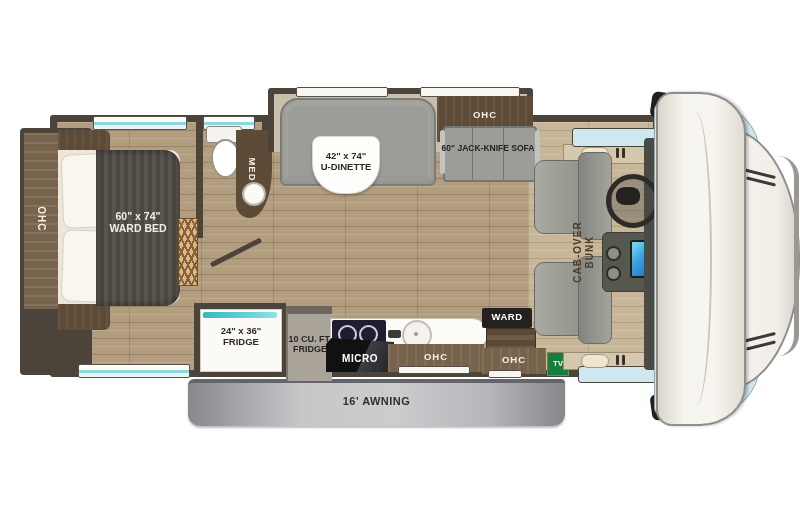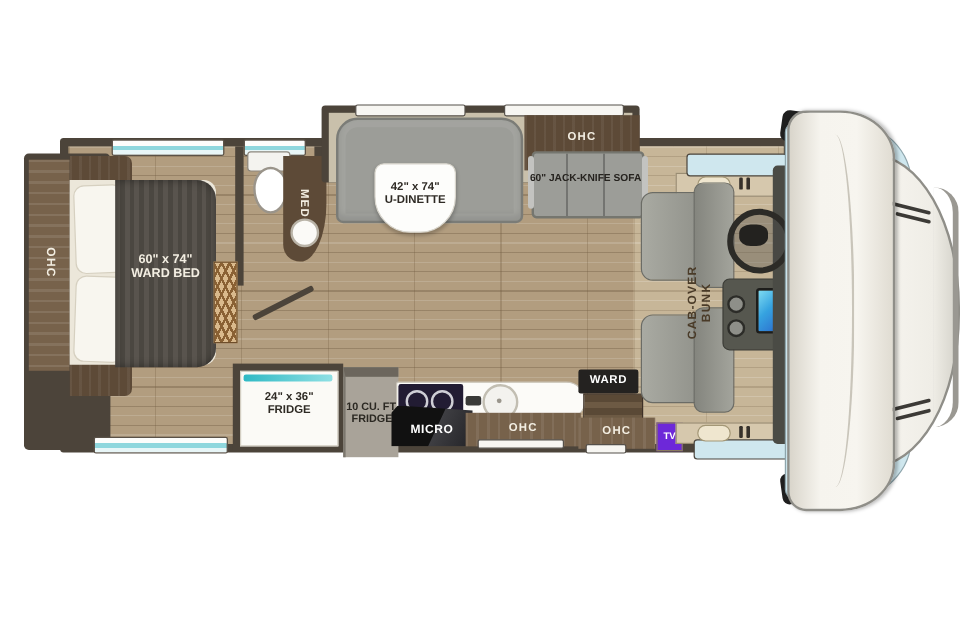--- a/index.html
+++ b/index.html
@@ -31,20 +31,25 @@
   .seat-back{background:linear-gradient(90deg,#84857e,#a3a49c);border:1.5px solid #6b6c66;border-radius:8px;}
   .seat-cushion{background:linear-gradient(90deg,#a9aaa2,#8e8f88);border:1.5px solid #6b6c66;border-radius:10px;}
   .hinge{background:#35302a;width:3px;height:10px;border-radius:1px;}
   .wiper{background:#3c3a36;height:3px;border-radius:2px;}
 </style>
 </head>
 <body>
 
 <div id="canvas">
 
+  <div class="abs" style="left:188px;top:379px;width:377px;height:43px;
+              background:linear-gradient(90deg,#87898d,#c6c7c9 30%,#cbccce 55%,#b5b6b9 80%,#85878b);
+              border-top:4px solid #63656a;border-radius:6px 4px 12px 12px;box-shadow:0 2px 2px rgba(0,0,0,.25);">
+    <div class="lbl" style="position:absolute;left:0;right:0;top:12px;font-size:11px;letter-spacing:.5px;color:#33302b;">16' AWNING</div>
+  </div>
 
   <div class="abs wall" style="left:50px;top:115px;width:610px;height:262px;border-radius:3px;"></div>
   <div class="abs wood" style="left:57px;top:122px;width:596px;height:248px;"></div>
   <div class="abs wood-light" style="left:528px;top:122px;width:125px;height:248px;"></div>
 
   <div class="abs wall" style="left:20px;top:128px;width:72px;height:247px;border-radius:4px;"></div>
   <div class="abs cabinet-v" style="left:24px;top:133px;width:34px;height:176px;">
     <div class="lbl-light" style="position:absolute;left:-22px;top:80px;width:78px;font-size:10px;transform:rotate(90deg);letter-spacing:1px;">OHC</div>
   </div>
 
@@ -147,21 +152,21 @@
   <div class="abs window-plain" style="left:398px;top:366px;width:70px;height:6px;"></div>
 
   <div class="abs" style="left:482px;top:308px;width:50px;height:20px;background:#242220;border-radius:2px;">
     <div class="lbl-light" style="position:absolute;left:0;right:0;top:4px;font-size:9.5px;letter-spacing:.5px;color:#fff;">WARD</div>
   </div>
   <div class="abs" style="left:486px;top:328px;width:48px;height:22px;background:repeating-linear-gradient(180deg,#5a4936 0 6px,#6d5a44 6px 11px);border:1px solid #3e3127;"></div>
   <div class="abs cabinet" style="left:482px;top:348px;width:64px;height:26px;">
     <div class="lbl-light" style="position:absolute;left:0;right:0;top:7px;font-size:9.5px;letter-spacing:1px;">OHC</div>
   </div>
   <div class="abs window-plain" style="left:488px;top:370px;width:32px;height:6px;"></div>
-  <div class="abs" style="left:547px;top:352px;width:20px;height:22px;background:#6d28d9;border:1px solid #8a7b5e;">
+  <div class="abs" style="left:547px;top:352px;width:20px;height:22px;background:#15803d;border:1px solid #8a7b5e;">
     <div class="lbl-light" style="position:absolute;left:0;right:0;top:6px;font-size:8px;color:#fff;">TV</div>
   </div>
 
   <div class="abs" style="left:563px;top:144px;width:92px;height:18px;background:#d6c8ad;border:1px solid #9a8d73;"></div>
   <div class="abs" style="left:572px;top:128px;width:82px;height:17px;background:var(--window_blue,#cfe7ee);border:1.5px solid #4a443c;border-radius:3px;"></div>
   <div class="abs" style="left:581px;top:147px;width:26px;height:12px;background:#efe6cf;border:1.5px solid #a39776;border-radius:7px;"></div>
   <div class="abs hinge" style="left:616px;top:148px;"></div>
   <div class="abs hinge" style="left:622px;top:148px;"></div>
 
   <div class="abs" style="left:563px;top:352px;width:92px;height:16px;background:#d6c8ad;border:1px solid #9a8d73;"></div>

